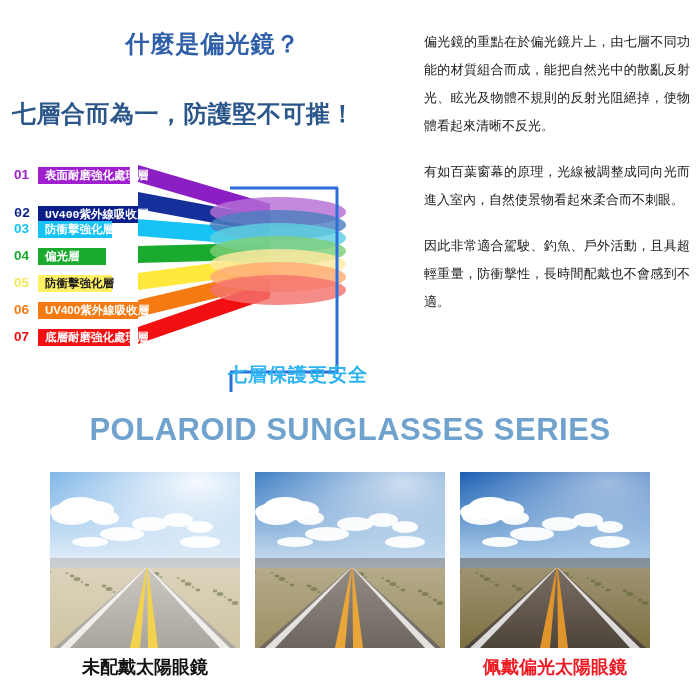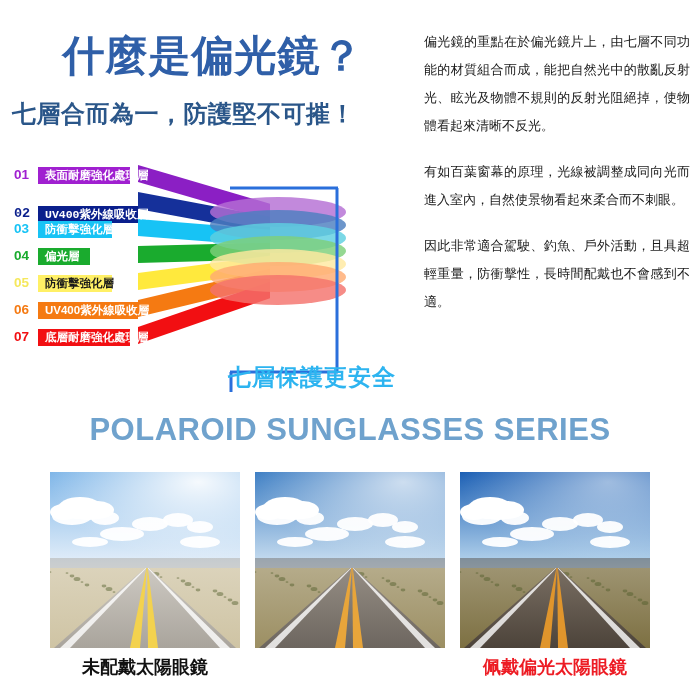--- a/index.html
+++ b/index.html
@@ -14,21 +14,21 @@
     width: 700px; height: 700px;
     background: #ffffff;
   }
 
   
   #main-title {
     position: absolute;
     left: 18px; top: 28px;
     width: 390px;
     text-align: center;
-    font-size: 42px;
+    font-size: 24px;
     font-weight: bold;
     color: #2f5fa8;
     letter-spacing: 1px;
     white-space: nowrap;
   }
   #sub-title {
     position: absolute;
     left: 12px; top: 98px;
     width: 400px;
     text-align: left;
@@ -80,21 +80,21 @@
     padding-right: 0;
     box-sizing: border-box;
     font-size: 11.5px;
     font-weight: bold;
     white-space: nowrap;
     line-height: 17px;
   }
   #stack-label {
     position: absolute;
     left: 228px; top: 362px;
-    font-size: 23px;
+    font-size: 19px;
     font-weight: bold;
     color: #2db4f0;
     white-space: nowrap;
     letter-spacing: 1px;
   }
 
   
   #series-title {
     position: absolute;
     left: 0; top: 412px;
@@ -191,21 +191,21 @@
     <div class="layer-row" style="left:6px;  top:44px;font-family:Liberation Mono, monospace;">
       <span class="layer-num" style="color: rgb(10, 31, 140);">02</span>
       <span class="layer-chip" style="background: rgb(10, 31, 140); color: rgb(255, 255, 255); width: 100px;">UV400紫外線吸收層</span>
     </div>
     <div class="layer-row" style="left:6px;  top:59px;">
       <span class="layer-num" style="color: rgb(23, 195, 245);">03</span>
       <span class="layer-chip" style="background: rgb(23, 195, 245); color: rgb(255, 255, 255); width: 74px;">防衝擊強化層</span>
     </div>
     <div class="layer-row" style="left:6px;  top:86px;">
       <span class="layer-num" style="color: rgb(26, 171, 46);">04</span>
-      <span class="layer-chip" style="background: rgb(26, 171, 46); color: rgb(255, 255, 255); width: 52px;">偏光層</span>
+      <span class="layer-chip" style="background: rgb(26, 171, 46); color: rgb(255, 255, 255); width: 68px;">偏光層</span>
     </div>
     <div class="layer-row" style="left:6px;  top:113px;">
       <span class="layer-num" style="color: rgb(245, 232, 92);">05</span>
       <span class="layer-chip" style="background: rgb(255, 240, 102); color: rgb(26, 26, 26); width: 74px;">防衝擊強化層</span>
     </div>
     <div class="layer-row" style="left:6px;  top:140px;">
       <span class="layer-num" style="color: rgb(245, 122, 18);">06</span>
       <span class="layer-chip" style="background: rgb(245, 122, 18); color: rgb(255, 255, 255); width: 100px;">UV400紫外線吸收層</span>
     </div>
     <div class="layer-row" style="left:6px;  top:167px;">

